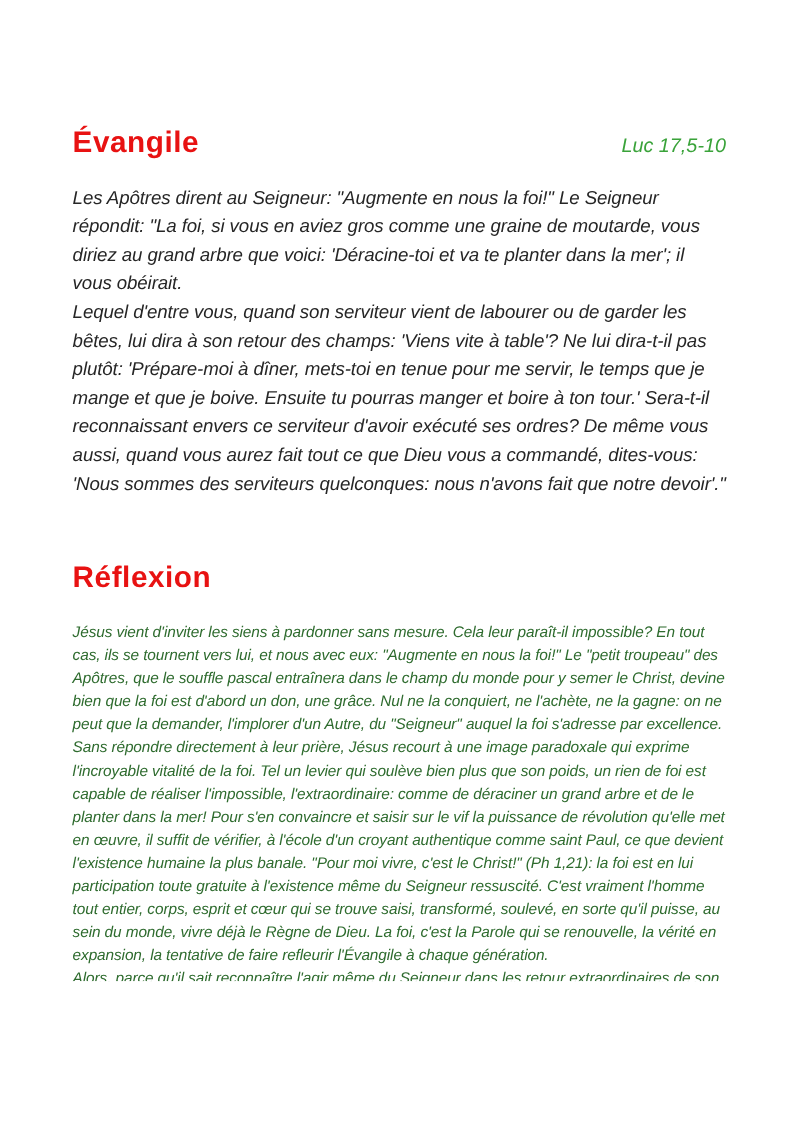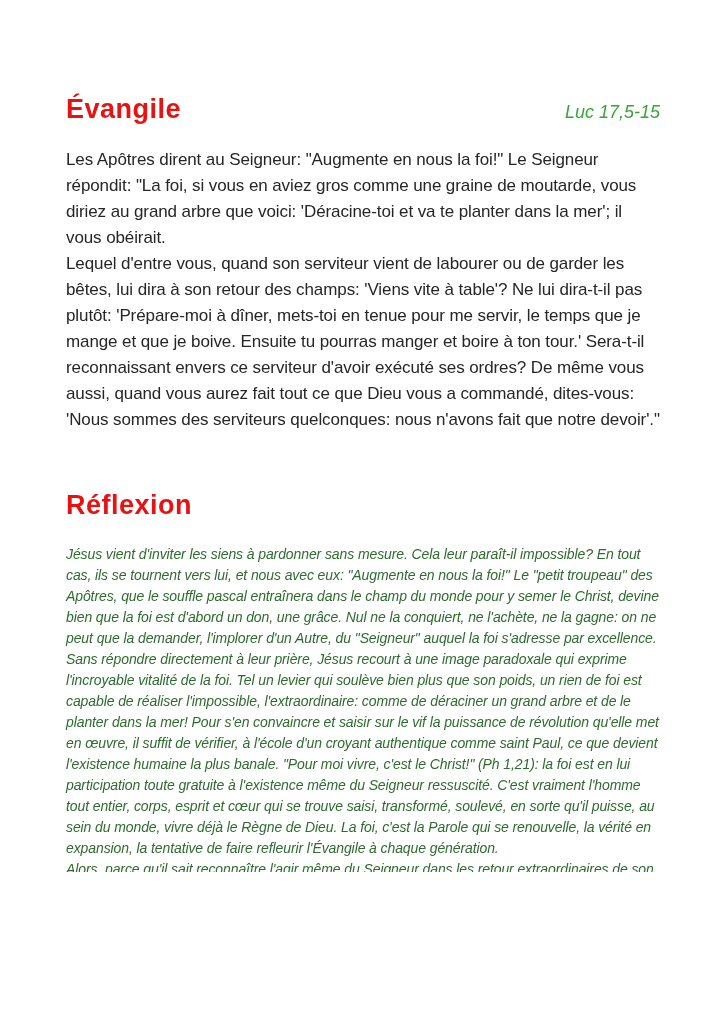--- a/index.html
+++ b/index.html
@@ -2,20 +2,21 @@
 <html style="--heading-red: #e81212; --accent-green: #3aa33a; --reflection-green: #2e6b2e; --body-black: #262626;"><head>
 <meta charset="utf-8">
 <style>
   html,body{margin:0;padding:0;background:#ffffff;}
   .page{
     position:relative;
     width:724px;height:872px;
     background:#ffffff;
     font-family:"Liberation Sans","DejaVu Sans",sans-serif;
     overflow:hidden;
+    margin-top:20px;
   }
   .content{
     position:absolute;
     left:66px;top:0;
     width:594px;
   }
   .section-header{
     display:flex;
     justify-content:space-between;
     align-items:baseline;
@@ -27,21 +28,21 @@
     font-weight:bold;
     letter-spacing:0.5px;
     color:var(--heading-red,#e81212);
   }
   .scripture-reference{
     font-size:18px;
     font-style:italic;
     color:var(--accent-green,#3aa33a);
   }
   .gospel-header{padding-top:95px;}
-  .gospel-text{margin-top:24px;}
+  .gospel-text{margin-top:24px;font-style:italic;}
   .gospel-text p{
     margin:0;
     font-size:17px;
     line-height:26px;
     letter-spacing:-0.1px;
     color:var(--body-black,#262626);
   }
   .reflection-header{margin-top:58px;align-items:flex-end;}
   .reflection-text{margin-top:24px;}
   .reflection-text p{
@@ -64,21 +65,21 @@
   }
 </style>
 </head>
 <body>
 
 <div class="page">
   <div class="content">
 
     <div class="section-header gospel-header">
       <h1 class="section-heading">Évangile</h1>
-      <span class="scripture-reference">Luc 17,5-15</span>
+      <span class="scripture-reference">Luc 17,5-10</span>
     </div>
 
     <div class="gospel-text">
       <p>Les Apôtres dirent au Seigneur: "Augmente en nous la foi!" Le Seigneur répondit: "La foi, si vous en aviez gros comme une graine de moutarde, vous diriez au grand arbre que voici: 'Déracine-toi et va te planter dans la mer'; il vous obéirait.</p>
       <p>Lequel d'entre vous, quand son serviteur vient de labourer ou de garder les bêtes, lui dira à son retour des champs: 'Viens vite à table'? Ne lui dira-t-il pas plutôt: 'Prépare-moi à dîner, mets-toi en tenue pour me servir, le temps que je mange et que je boive. Ensuite tu pourras manger et boire à ton tour.' Sera-t-il reconnaissant envers ce serviteur d'avoir exécuté ses ordres? De même vous aussi, quand vous aurez fait tout ce que Dieu vous a commandé, dites-vous: 'Nous sommes des serviteurs quelconques: nous n'avons fait que notre devoir'."</p>
     </div>
 
     <div class="section-header reflection-header">
       <h1 class="section-heading">Réflexion</h1>
     </div>

